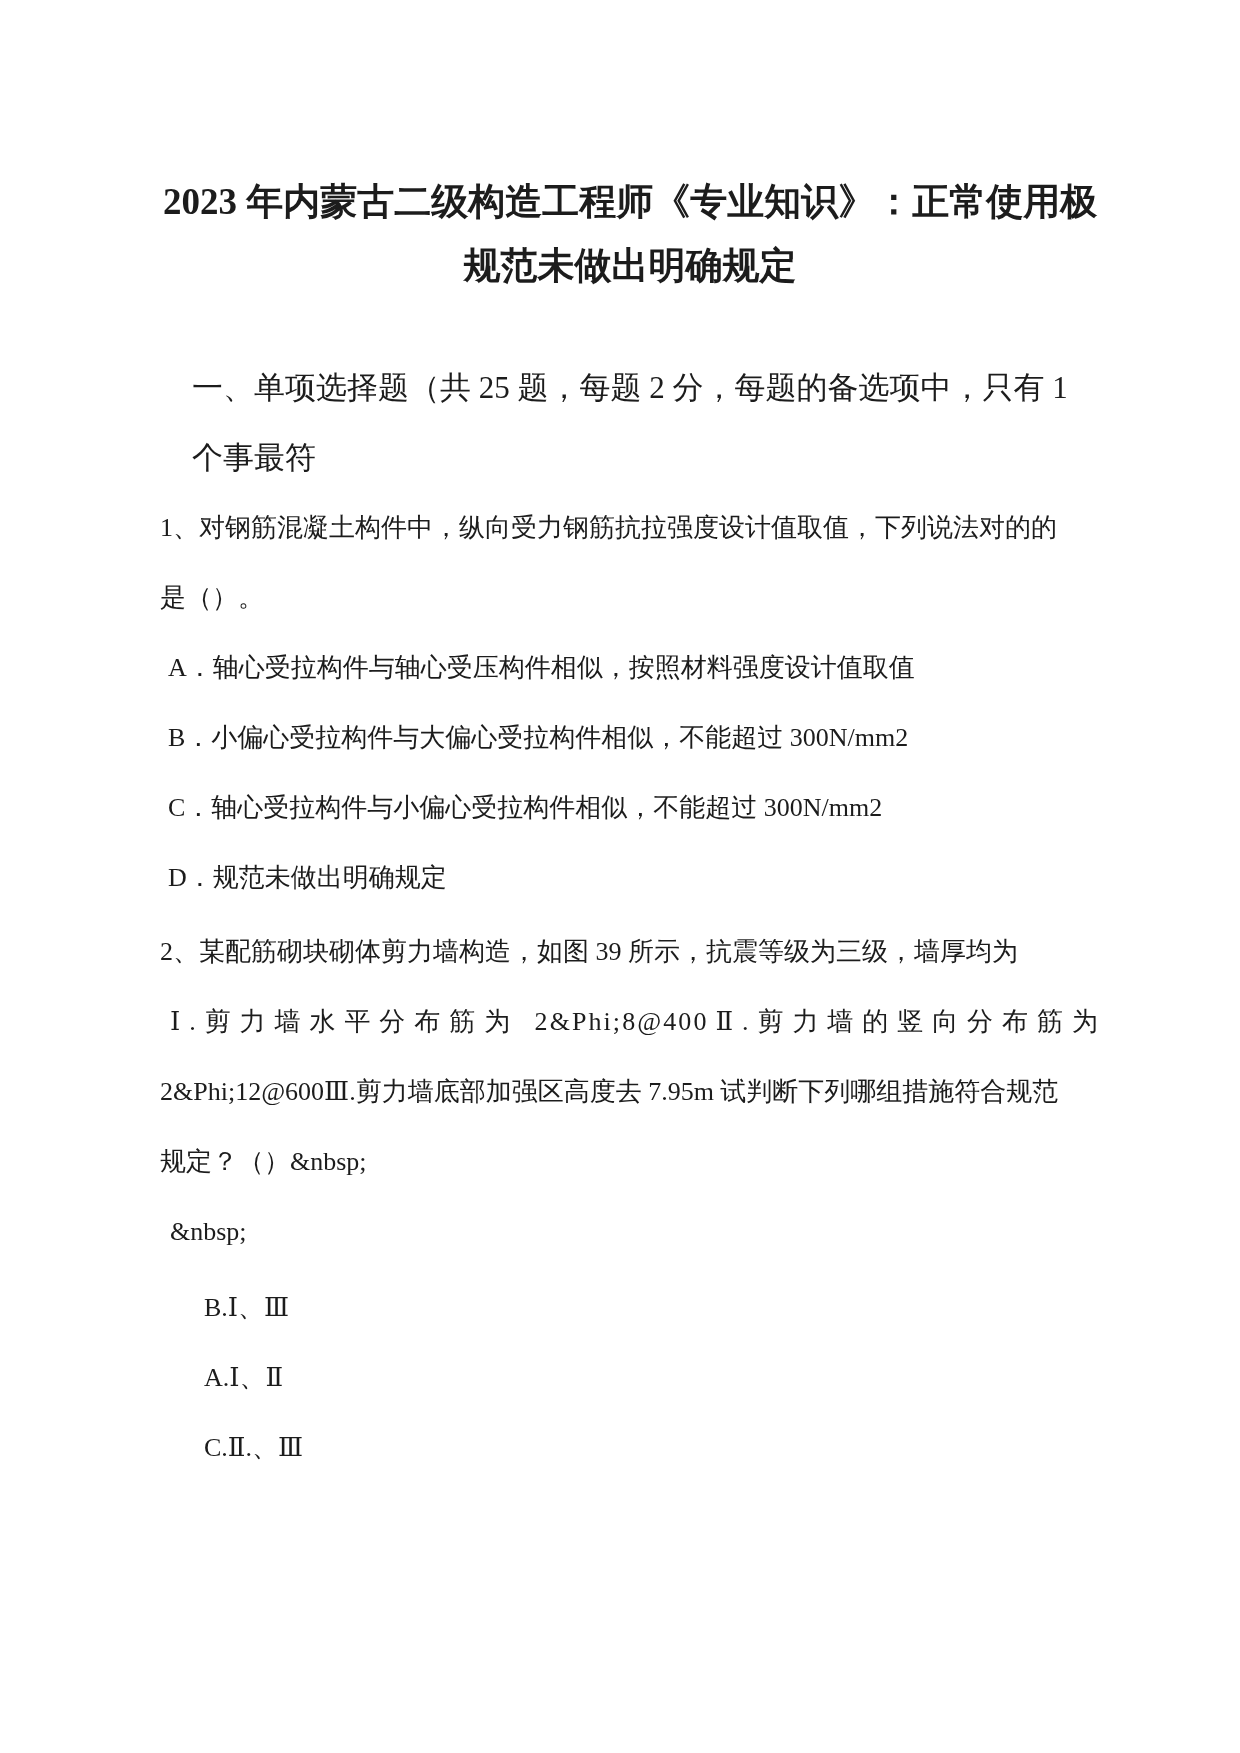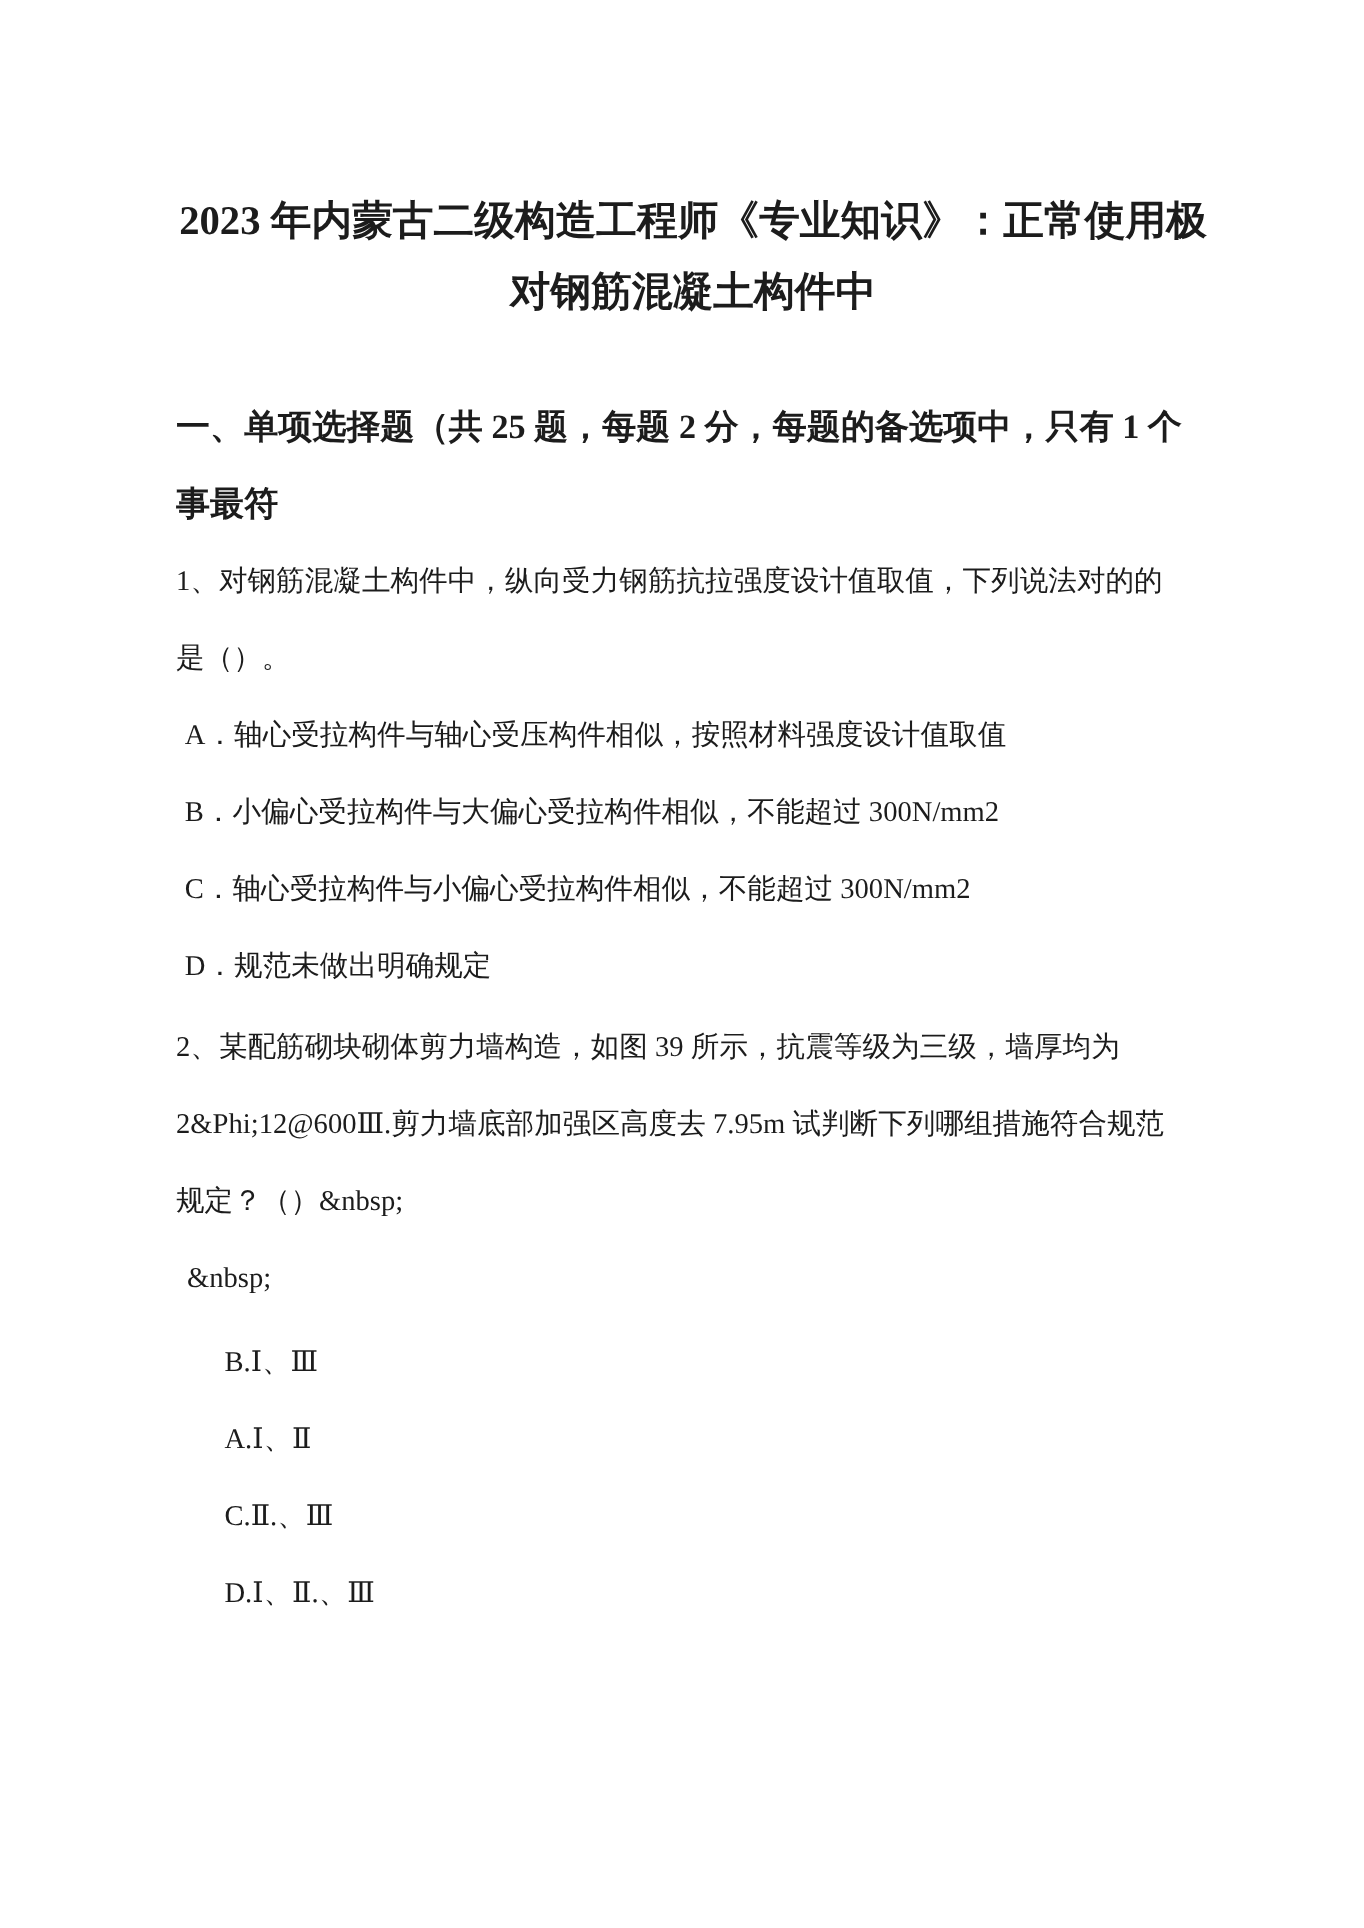--- a/index.html
+++ b/index.html
@@ -19,22 +19,23 @@
     overflow: hidden;
   }
   .doc-title {
     text-align: center;
     font-weight: bold;
     font-size: 37px;
     line-height: 64px;
   }
   .section-heading {
     margin-top: 55px;
-    font-weight: bold;
+    font-weight: normal;
     font-size: 31px;
+    margin-left: 32px;
   }
   .section-heading .line {
     line-height: 70px;
   }
   .question {
     font-size: 26px;
   }
   .question .line {
     line-height: 70px;
     white-space: nowrap;
@@ -62,38 +63,39 @@
     letter-spacing: 0.08em;
   }
 </style>
 </head>
 <body>
 
 <div class="page">
 
   <header class="doc-title">
     <div class="line">2023 年内蒙古二级构造工程师《专业知识》：正常使用极</div>
-    <div class="line">对钢筋混凝土构件中</div>
+    <div class="line">规范未做出明确规定</div>
   </header>
 
   <section class="section-heading">
     <div class="line">一、单项选择题（共 25 题，每题 2 分，每题的备选项中，只有 1 个事最符</div>
   </section>
 
   <section class="question q1">
     <div class="line">1、对钢筋混凝土构件中，纵向受力钢筋抗拉强度设计值取值，下列说法对的的</div>
     <div class="line">是（）。</div>
     <div class="line option-q1">A．轴心受拉构件与轴心受压构件相似，按照材料强度设计值取值</div>
     <div class="line option-q1">B．小偏心受拉构件与大偏心受拉构件相似，不能超过 300N/mm2</div>
     <div class="line option-q1">C．轴心受拉构件与小偏心受拉构件相似，不能超过 300N/mm2</div>
     <div class="line option-q1">D．规范未做出明确规定</div>
   </section>
 
   <section class="question q2">
     <div class="line">2、某配筋砌块砌体剪力墙构造，如图 39 所示，抗震等级为三级，墙厚均为</div>
+    <div class="line justify-line indent-sm">Ⅰ.剪力墙水平分布筋为 2&amp;Phi;8@400Ⅱ.剪力墙的竖向分布筋为</div>
     <div class="line">2&amp;Phi;12@600Ⅲ.剪力墙底部加强区高度去 7.95m 试判断下列哪组措施符合规范</div>
     <div class="line">规定？（）&amp;nbsp;</div>
     <div class="line indent-sm">&amp;nbsp;</div>
     <div class="options-q2">
       <div class="line option-q2">B.Ⅰ、Ⅲ</div>
       <div class="line option-q2">A.Ⅰ、Ⅱ</div>
       <div class="line option-q2">C.Ⅱ.、Ⅲ</div>
       <div class="line option-q2">D.Ⅰ、Ⅱ.、Ⅲ</div>
     </div>
   </section>

